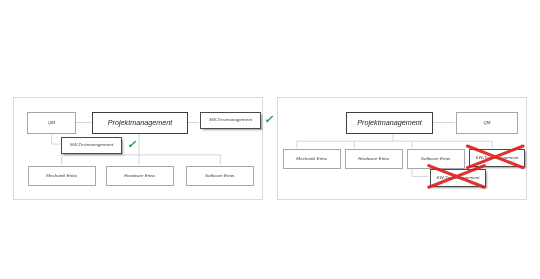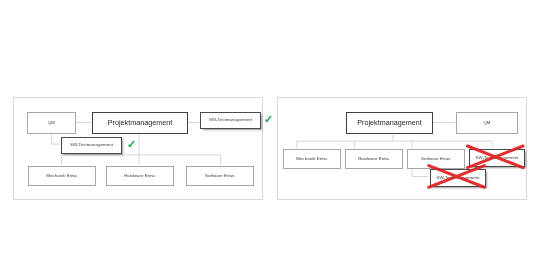--- a/index.html
+++ b/index.html
@@ -10,21 +10,21 @@
   body {
     width: 540px;
     height: 279px;
     font-family: "Liberation Sans", sans-serif;
     overflow: hidden;
     position: relative;
   }
   .canvas {
     position: absolute;
     left: 0; top: 0;
-    width: 540px; height: 279px;
+    width: 540px; height: 279px; font-style: italic;
   }
   .panel {
     position: absolute;
     background: #ffffff;
     border: 1px solid #d9d9d9;
     box-sizing: border-box;
   }
   #panel-left  { left: 13px;  top: 97px; width: 250px; height: 103px; }
   #panel-right { left: 277px; top: 97px; width: 250px; height: 103px; }
 

